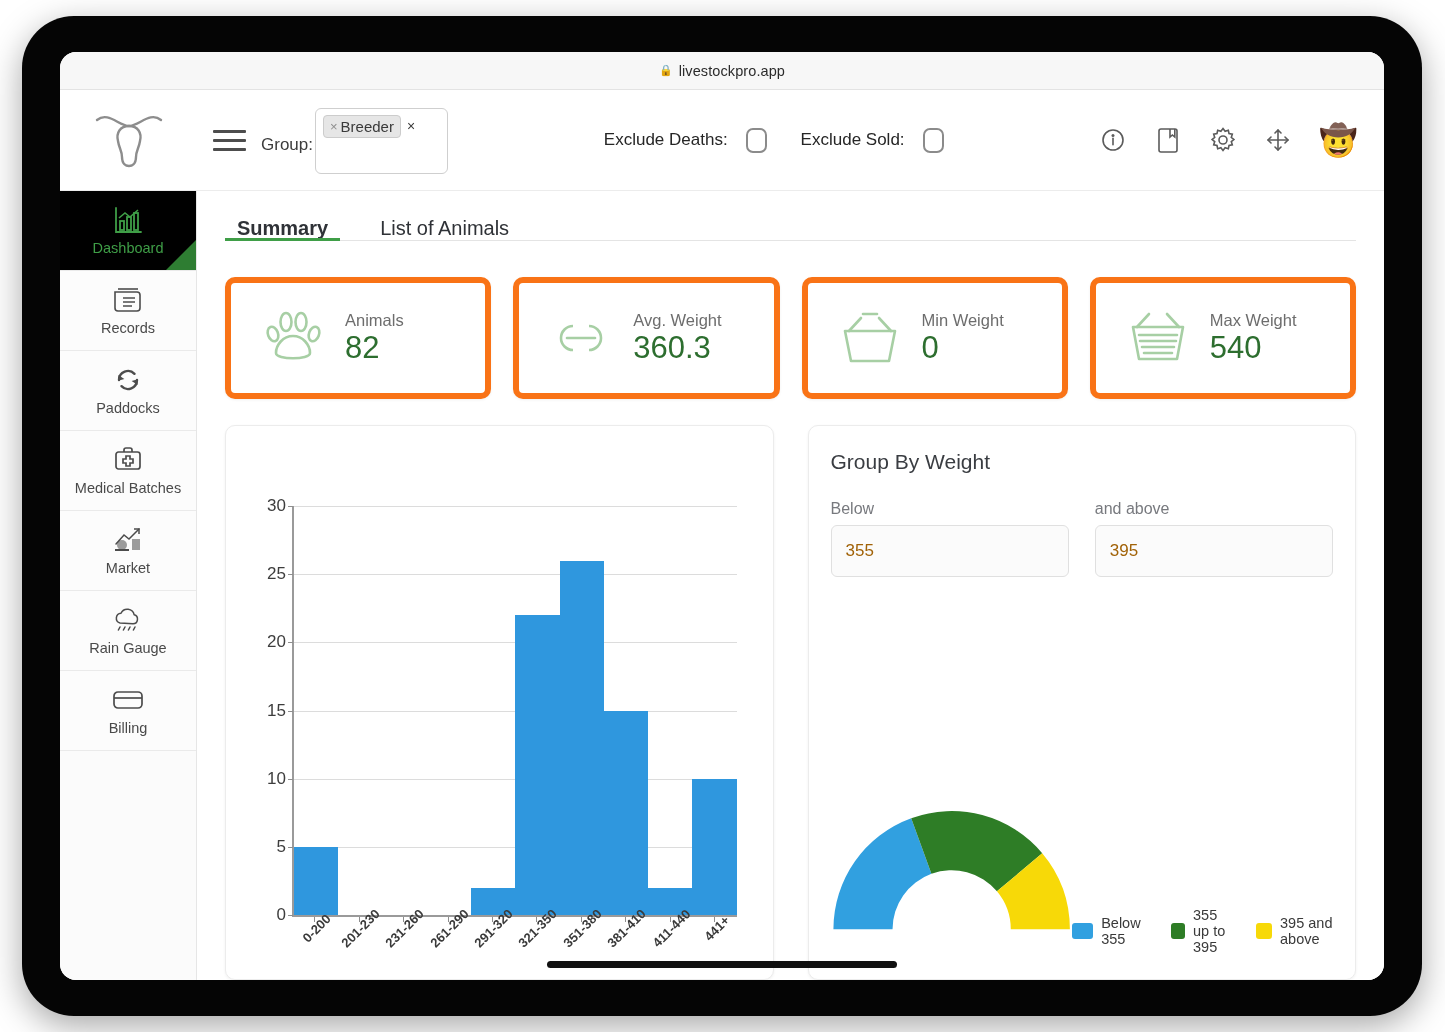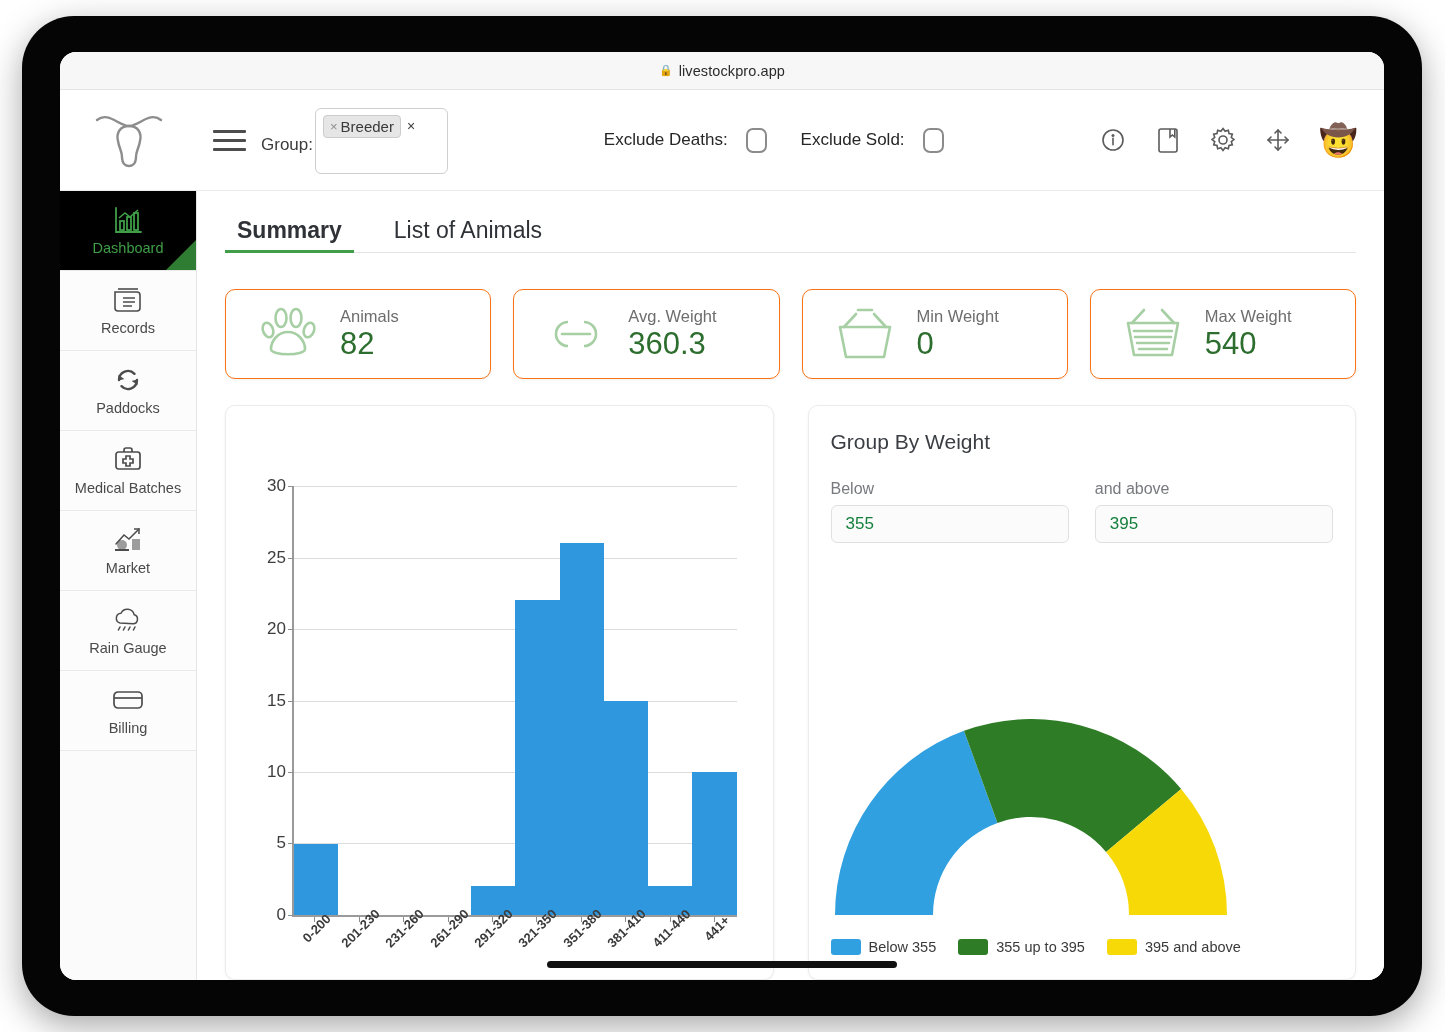--- a/index.html
+++ b/index.html
@@ -123,34 +123,34 @@
   #main {
     flex: 1; min-width: 0; background: #ffffff;
     padding: 0 28px;
     display: flex; flex-direction: column;
   }
   #tabs {
     display: flex; gap: 28px; border-bottom: 1px solid #e4e4e4;
     padding-top: 16px; flex: none;
   }
   .tab {
-    font-size: 23px; color: #2f3237; padding: 10px 12px 8px;
+    font-size: 20px; color: #2f3237; padding: 10px 12px 0;
     font-weight: bold; position: relative;
   }
   .tab.active::after {
     content: ""; position: absolute; left: 0; right: 0; bottom: -1px;
     height: 3px; background: #3f9e47;
   }
   .tab:not(.active) { font-weight: normal; color: #2f3237; }
 
   
   #kpi-row { display: flex; gap: 22px; margin-top: 36px; flex: none; }
   .kpi {
-    flex: 1; height: 90px;
-    background: #fff; border: 1px solid #f97316; border-radius: 10px;
+    flex: 1; height: 122px;
+    background: #fff; border: 6px solid #f97316; border-radius: 10px;
     box-shadow: 0 1px 3px rgba(0,0,0,.06);
     display: flex; align-items: center; gap: 14px; padding: 0 24px;
   }
   .kpi-ico { width: 76px; height: 64px; flex: none; color: #a7cfa4; display: flex; align-items: center; justify-content: center; }
   .kpi-txt { display: flex; flex-direction: column; gap: 1px; }
   .kpi-label { font-size: 16.5px; color: #6d6d6d; }
   .kpi-value { font-size: 31px; color: #2d6e2f; line-height: 1.12; }
 
   
   #panels { display: flex; gap: 34px; margin-top: 26px; flex: 1; min-height: 0; }
@@ -184,25 +184,25 @@
     transform: translateX(-58%) rotate(-45deg); transform-origin: center top;
     font-size: 13px; color: #3a3a3a; white-space: nowrap; font-weight: bold;
   }
   .xtick { position: absolute; left: 50%; top: 0; width: 1px; height: 5px; background: #8e8e8e; }
 
   
   .field-row { display: flex; gap: 26px; margin-top: 26px; flex: none; }
   .field { flex: 1; display: flex; flex-direction: column; gap: 7px; }
   .field-label { font-size: 16px; color: #77797e; }
   .field-input {
-    height: 38px; border: 1px solid #e0e0e0; border-radius: 6px; background: #fbfbfb;
+    height: 52px; border: 1px solid #e0e0e0; border-radius: 6px; background: #fbfbfb;
     display: flex; align-items: center; padding: 0 14px;
-    font-size: 17px; color: #15803d;
-  }
-  #gauge-area { flex: 1; display: flex; flex-direction: column; align-items: flex-start; justify-content: flex-end; min-height: 0; padding-bottom: 6px; }
+    font-size: 17px; color: #a16207;
+  }
+  #gauge-area { flex: 1; display: flex; align-items: flex-end; justify-content: flex-end; min-height: 0; padding-bottom: 6px; }
   #gauge-svg { display: block; }
   #gauge-legend { display: flex; gap: 22px; align-items: center; margin-top: 18px; margin-bottom: 18px; }
   .leg { display: flex; align-items: center; gap: 8px; }
   .leg-sw { width: 30px; height: 16px; border-radius: 3px; }
   .leg-txt { font-size: 14.5px; color: #3a3a3a; }
 
   
   #home-indicator {
     position: absolute; left: 50%; bottom: 12px; transform: translateX(-50%);
     width: 350px; height: 7px; background: #111; border-radius: 4px;

